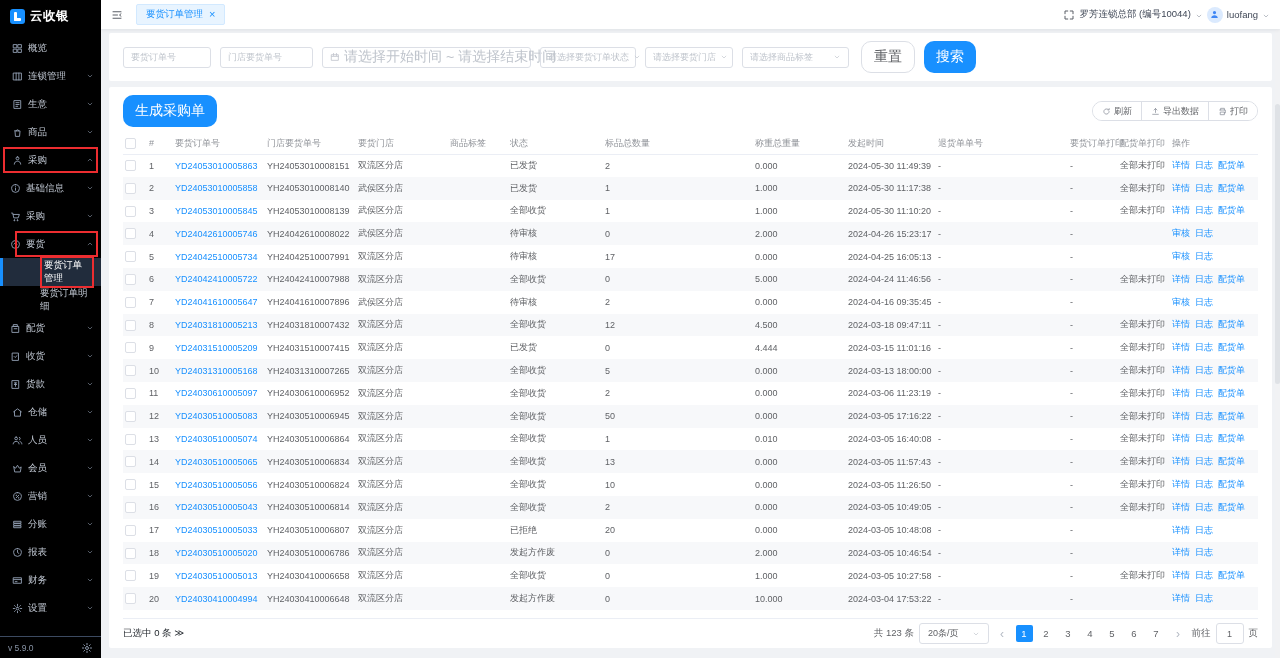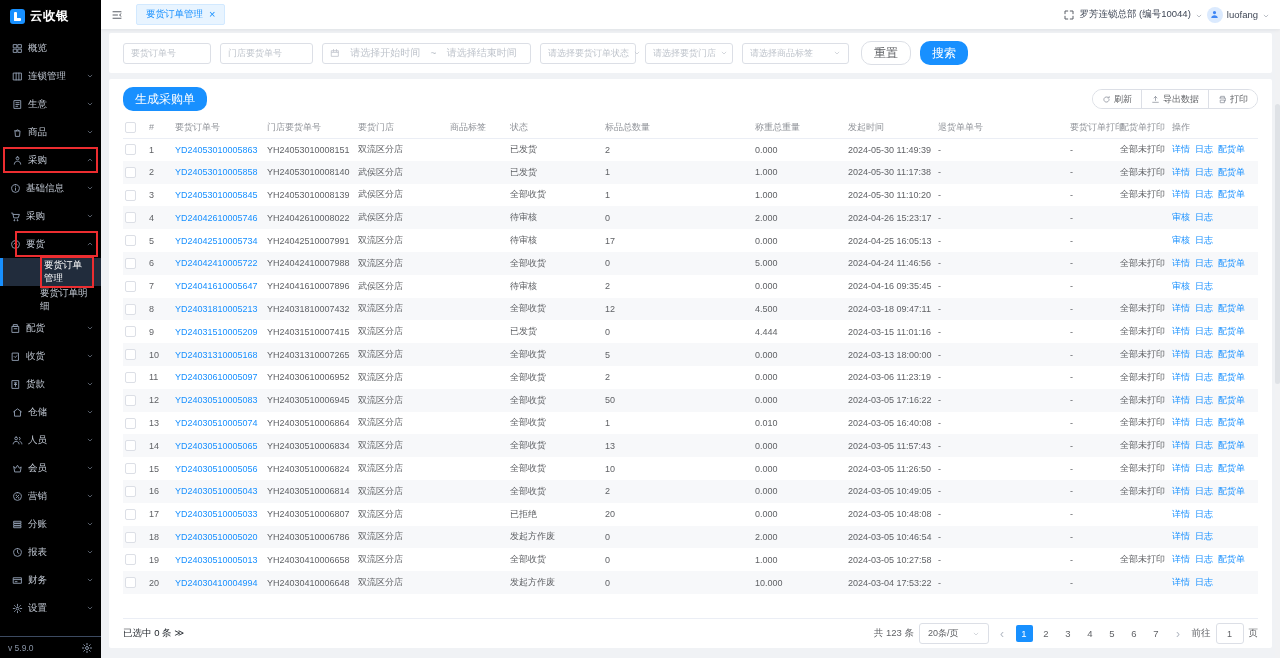--- a/index.html
+++ b/index.html
@@ -38,27 +38,27 @@
   .avatar{width:16px;height:16px;border-radius:50%;background:#dbeafe;display:flex;align-items:center;justify-content:center;overflow:hidden}
   .avatar svg{width:11px;height:11px;color:#3f86f5}
   .fillic{fill:currentColor;stroke:none}
   
   .content{flex:1;display:flex;flex-direction:column;gap:6px;padding:4px 8px 10px;min-height:0}
   .card{background:#fff;border-radius:2px}
   .filter-card{display:flex;align-items:center;gap:9px;padding:8px 14px;flex-shrink:0}
   .f-input{height:21px;border:1px solid #dcdfe6;border-radius:3px;padding:0 7px;font-size:9px;color:#606266;outline:none}
   .f-input::placeholder{color:#bfc4cc}
   .w1{width:88px}.w2{width:93px}
-  .date-box{width:209px;height:21px;border:1px solid #dcdfe6;border-radius:3px;display:flex;align-items:center;gap:4px;padding:0 7px;font-size:10px;color:#bfc4cc;cursor:pointer}
+  .date-box{width:209px;height:21px;border:1px solid #dcdfe6;border-radius:3px;display:flex;align-items:center;gap:4px;padding:0 7px;font-size:14px;color:#bfc4cc;cursor:pointer}
   .date-box .ic{width:10px;height:10px;color:#c0c4cc;flex-shrink:0}
   .date-ph{flex:1;text-align:center;white-space:nowrap}
   .sel{height:21px;border:1px solid #dcdfe6;border-radius:3px;display:flex;align-items:center;justify-content:space-between;gap:4px;padding:0 7px;font-size:9px;color:#bfc4cc;cursor:pointer;white-space:nowrap}
   .sel .chev{width:8px;height:8px;color:#c0c4cc;flex-shrink:0}
   .s1{width:96px}.s2{width:88px}.s3{width:107px}
-  .btn{height:24px;border-radius:10px;font-size:12px;display:flex;align-items:center;justify-content:center;padding:0 12px;cursor:pointer;white-space:nowrap}
+  .btn{height:32px;border-radius:10px;font-size:14px;display:flex;align-items:center;justify-content:center;padding:0 12px;cursor:pointer;white-space:nowrap}
   .btn-plain{border:1px solid #dcdfe6;background:#fff;color:#606266;margin-left:3px}
   .btn-primary{background:#1890ff;color:#fff;border:none}
   
   .table-card{flex:1;display:flex;flex-direction:column;padding:8px 14px 0;min-height:0;position:relative}
   .tc-toolbar{display:flex;align-items:center;flex-shrink:0}
   .btn-group{margin-left:auto;display:flex;border:1px solid #dcdfe6;border-radius:10px;height:20px;overflow:hidden}
   .bg-item{display:flex;align-items:center;gap:3px;padding:0 9px;font-size:9px;color:#606266;border-left:1px solid #dcdfe6;cursor:pointer;background:#fff}
   .bg-item:first-child{border-left:none}
   .bg-item .ic{width:9px;height:9px;color:#8a8f99}
   .tbl-wrap{flex:1;margin-top:6px;min-height:0;overflow:hidden}

